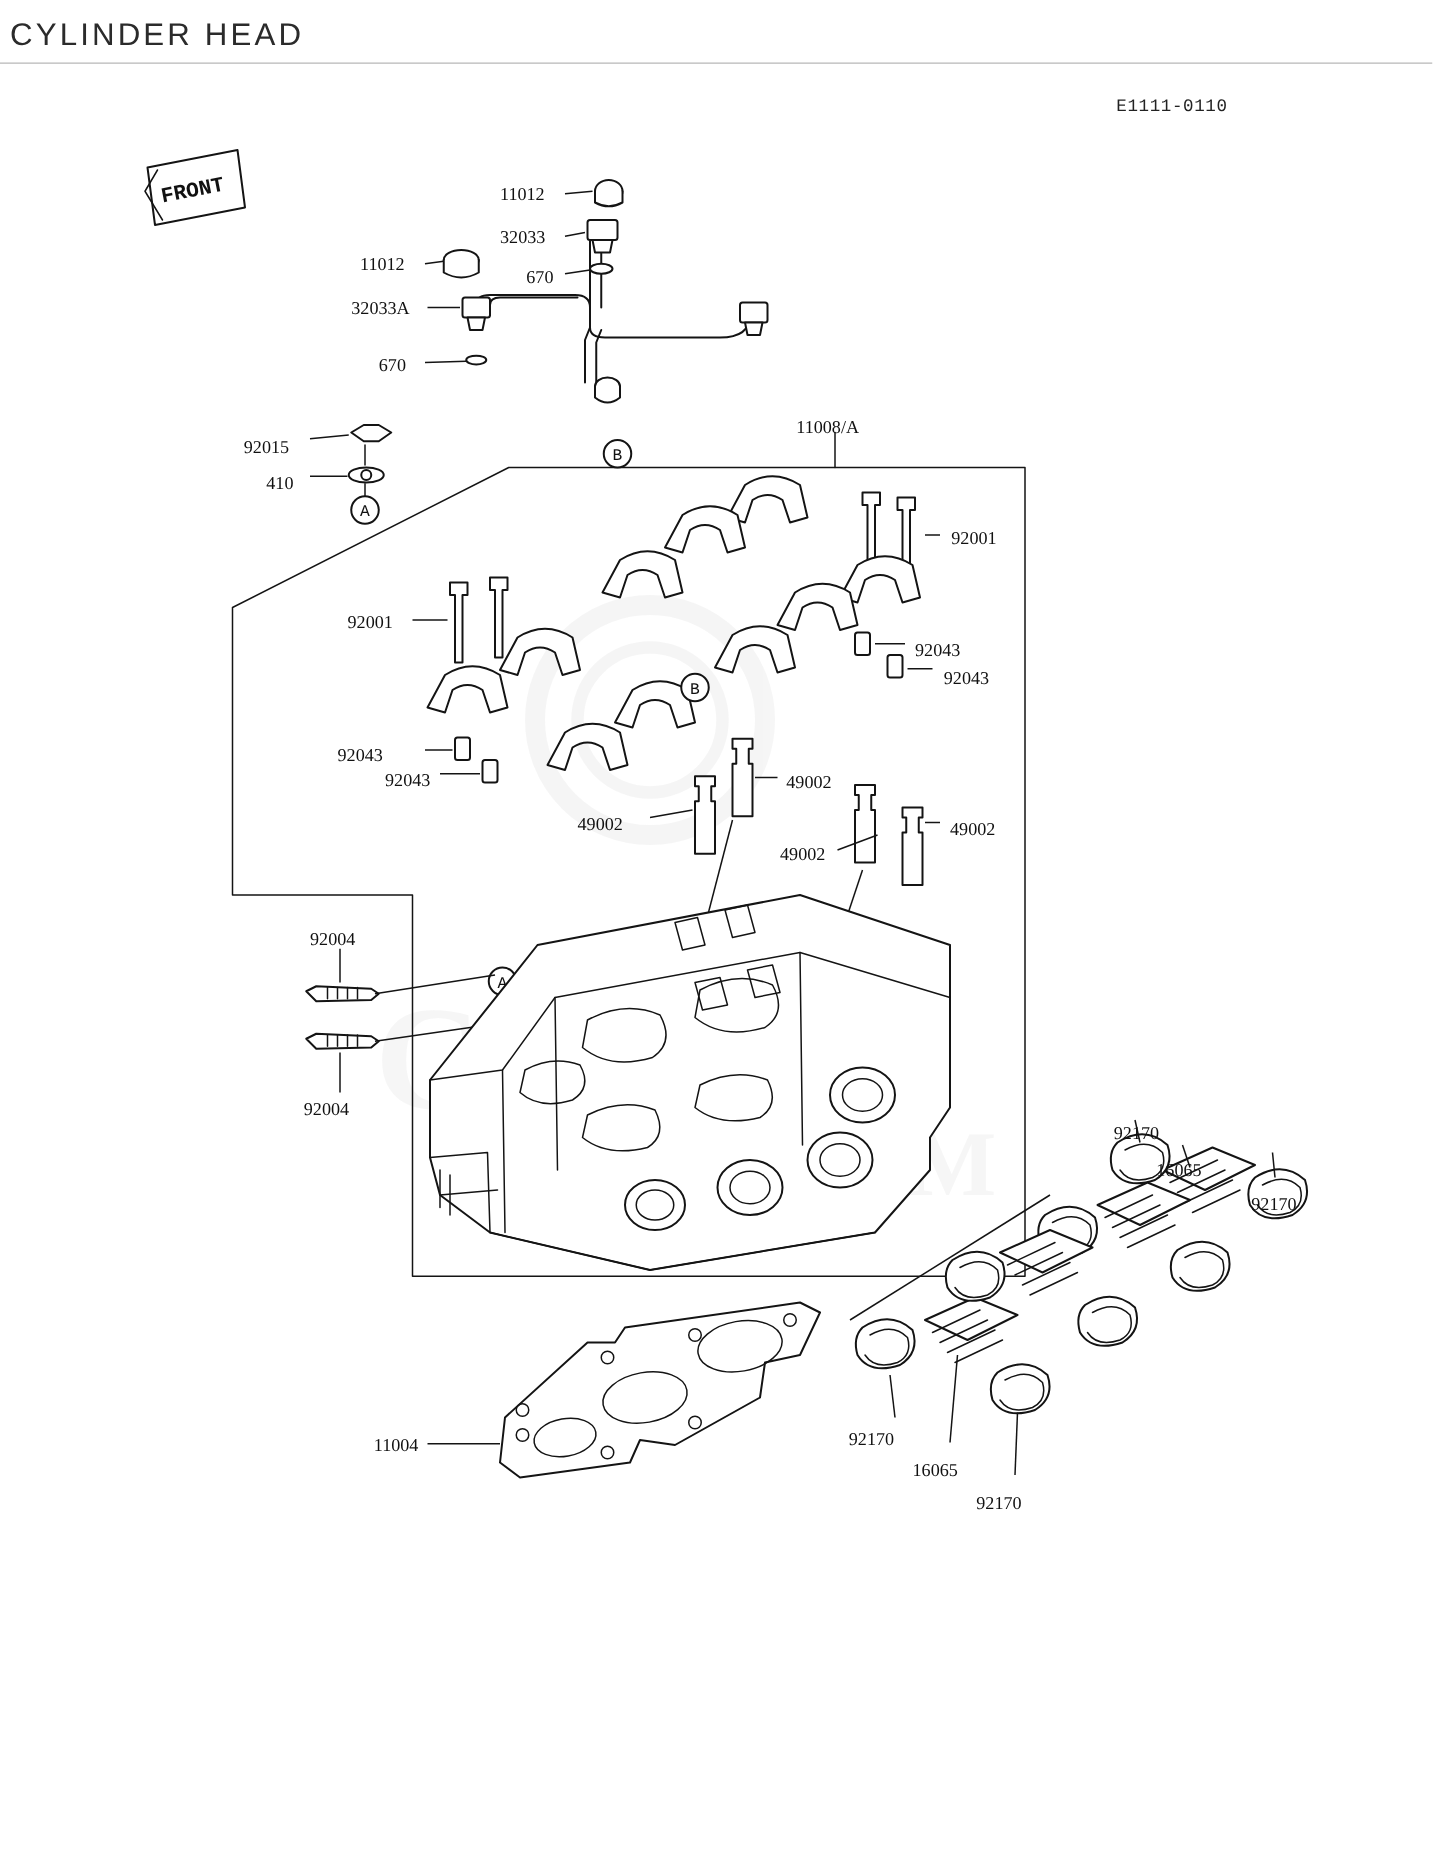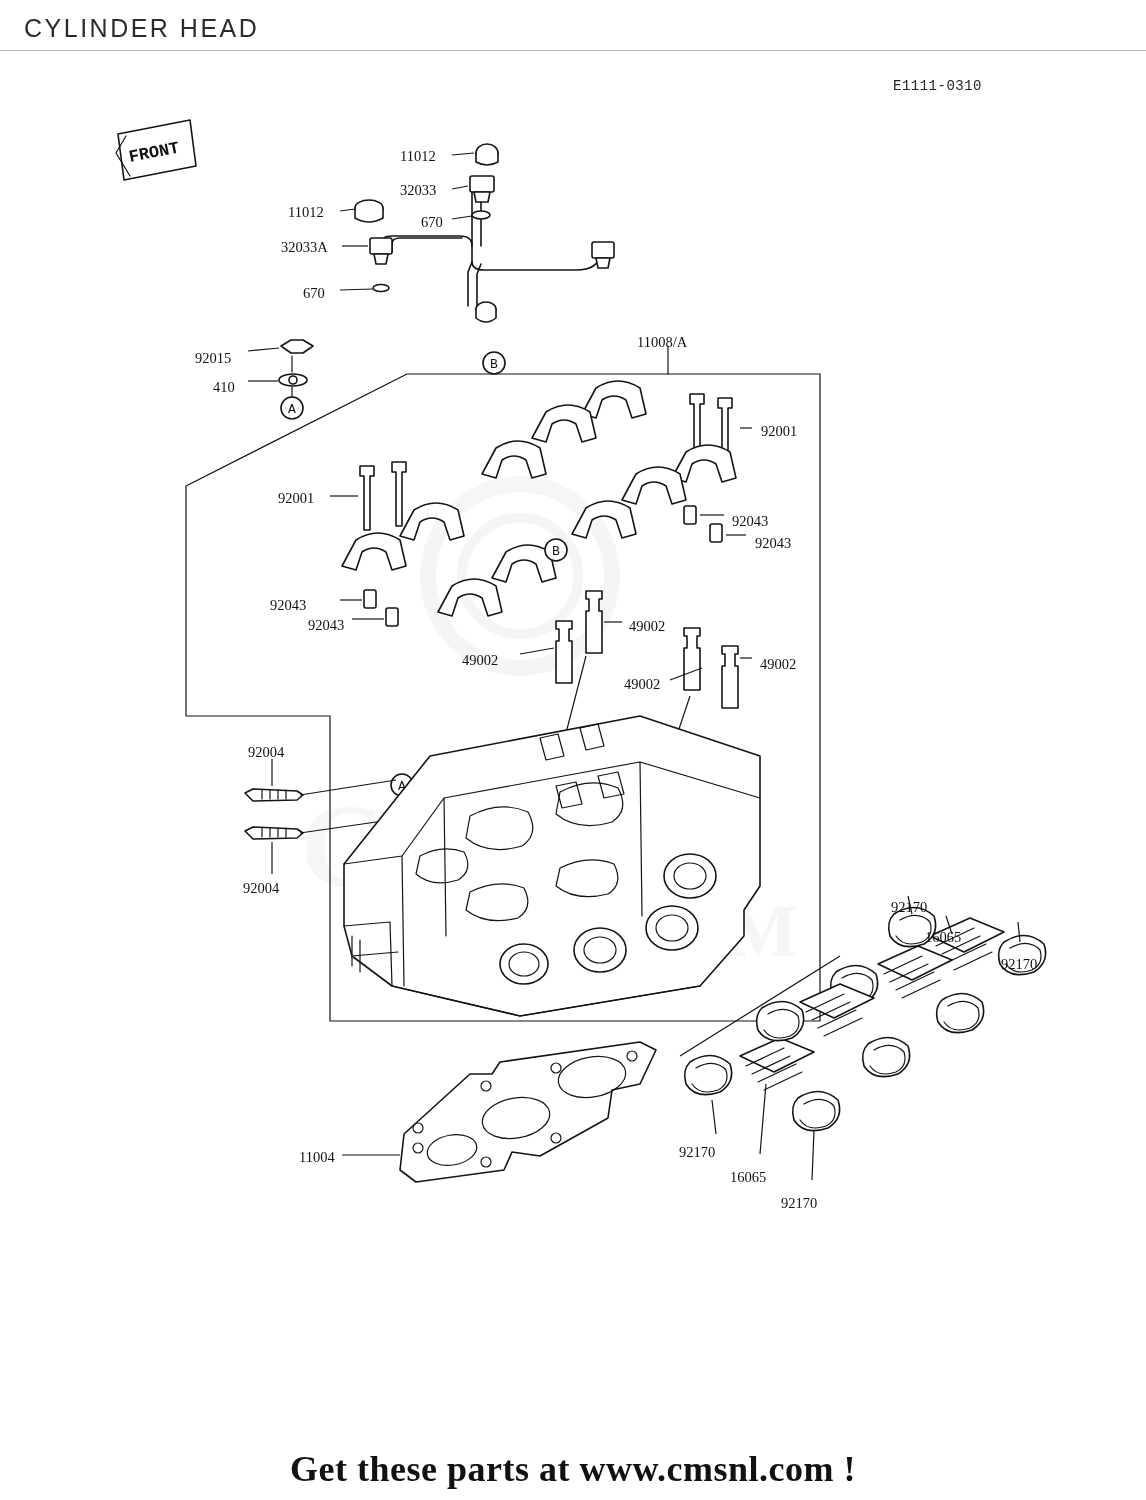--- a/index.html
+++ b/index.html
@@ -15,21 +15,21 @@
     color: #1a1a1a;
     overflow: hidden;
   }
   #page {
     position: absolute;
     left: 0; top: 0;
     width: 1146px; height: 1500px;
   }
   #title {
     position: absolute;
-    left: 24px;
+    left: 8px;
     top: 14px;
     font-size: 25px;
     letter-spacing: 2.5px;
     color: #2b2b2b;
     font-family: "Liberation Sans", sans-serif;
     font-weight: 400;
   }
   #rule {
     position: absolute;
     left: 0;
@@ -74,21 +74,21 @@
     white-space: nowrap;
   }
 </style>
 </head>
 <body>
 
 <div id="page">
 
   <div id="title">CYLINDER HEAD</div>
   <div id="rule"></div>
-  <div id="diagram-code">E1111-0310</div>
+  <div id="diagram-code">E1111-0110</div>
 
   <div id="art">
     <svg viewBox="0 0 1146 1200" width="1146" height="1200" xmlns="http://www.w3.org/2000/svg">
       <defs>
         <style>
           .s { fill:none; stroke:#141414; stroke-width:1.6; stroke-linejoin:round; stroke-linecap:round; }
           .t { fill:none; stroke:#141414; stroke-width:1.2; stroke-linejoin:round; stroke-linecap:round; }
           .f { fill:#ffffff; stroke:#141414; stroke-width:1.6; stroke-linejoin:round; stroke-linecap:round; }
           .fl{ fill:#ffffff; stroke:#141414; stroke-width:1.2; stroke-linejoin:round; stroke-linecap:round; }
           .ld{ fill:none; stroke:#141414; stroke-width:1.2; }
@@ -313,15 +313,14 @@
         <path class="f" d="M798 1042 q22 -14 40 2 q6 18 -10 28 q-24 8 -34 -8 q-4 -14 4 -22 Z"></path>
         <path class="t" d="M804 1048 q18 -10 30 2 q4 14 -8 20 q-18 6 -26 -6"></path>
         <line class="ld" x1="712" y1="1044" x2="716" y2="1078"></line>
         <line class="ld" x1="766" y1="1028" x2="760" y2="1098"></line>
         <line class="ld" x1="814" y1="1074" x2="812" y2="1124"></line>
       </g>
 
     </svg>
   <div class="lbl" style="left: 400px; top: 92px;">11012</div><div class="lbl" style="left: 400px; top: 126px;">32033</div><div class="lbl" style="left: 288px; top: 148px;">11012</div><div class="lbl" style="left: 421px; top: 158px;">670</div><div class="lbl" style="left: 281px; top: 183px;">32033A</div><div class="lbl" style="left: 303px; top: 229px;">670</div><div class="lbl" style="left: 637px; top: 278px;">11008/A</div><div class="lbl" style="left: 195px; top: 294px;">92015</div><div class="lbl" style="left: 213px; top: 323px;">410</div><div class="lbl" style="left: 761px; top: 367px;">92001</div><div class="lbl" style="left: 278px; top: 434px;">92001</div><div class="lbl" style="left: 732px; top: 457px;">92043</div><div class="lbl" style="left: 755px; top: 479px;">92043</div><div class="lbl" style="left: 270px; top: 541px;">92043</div><div class="lbl" style="left: 308px; top: 561px;">92043</div><div class="lbl" style="left: 629px; top: 562px;">49002</div><div class="lbl" style="left: 462px; top: 596px;">49002</div><div class="lbl" style="left: 760px; top: 600px;">49002</div><div class="lbl" style="left: 624px; top: 620px;">49002</div><div class="lbl" style="left: 248px; top: 688px;">92004</div><div class="lbl" style="left: 243px; top: 824px;">92004</div><div class="lbl" style="left: 891px; top: 843px;">92170</div><div class="lbl" style="left: 925px; top: 873px;">16065</div><div class="lbl" style="left: 1001px; top: 900px;">92170</div><div class="lbl" style="left: 299px; top: 1093px;">11004</div><div class="lbl" style="left: 679px; top: 1088px;">92170</div><div class="lbl" style="left: 730px; top: 1113px;">16065</div><div class="lbl" style="left: 781px; top: 1139px;">92170</div></div>
 
-  <div id="footer">Get these parts at www.cmsnl.com !</div>
 
 </div>
 
 </body></html>

